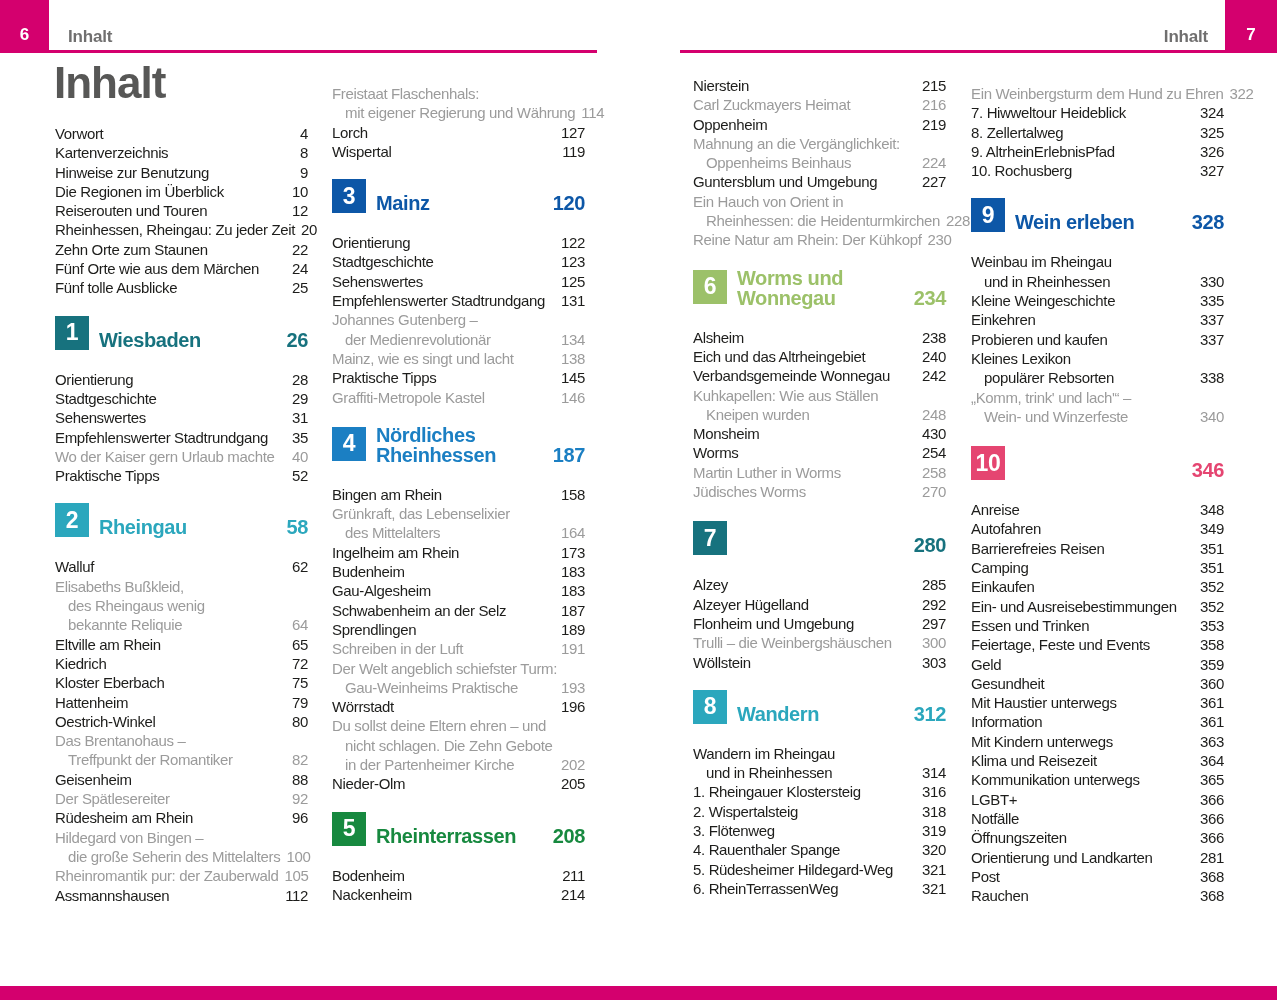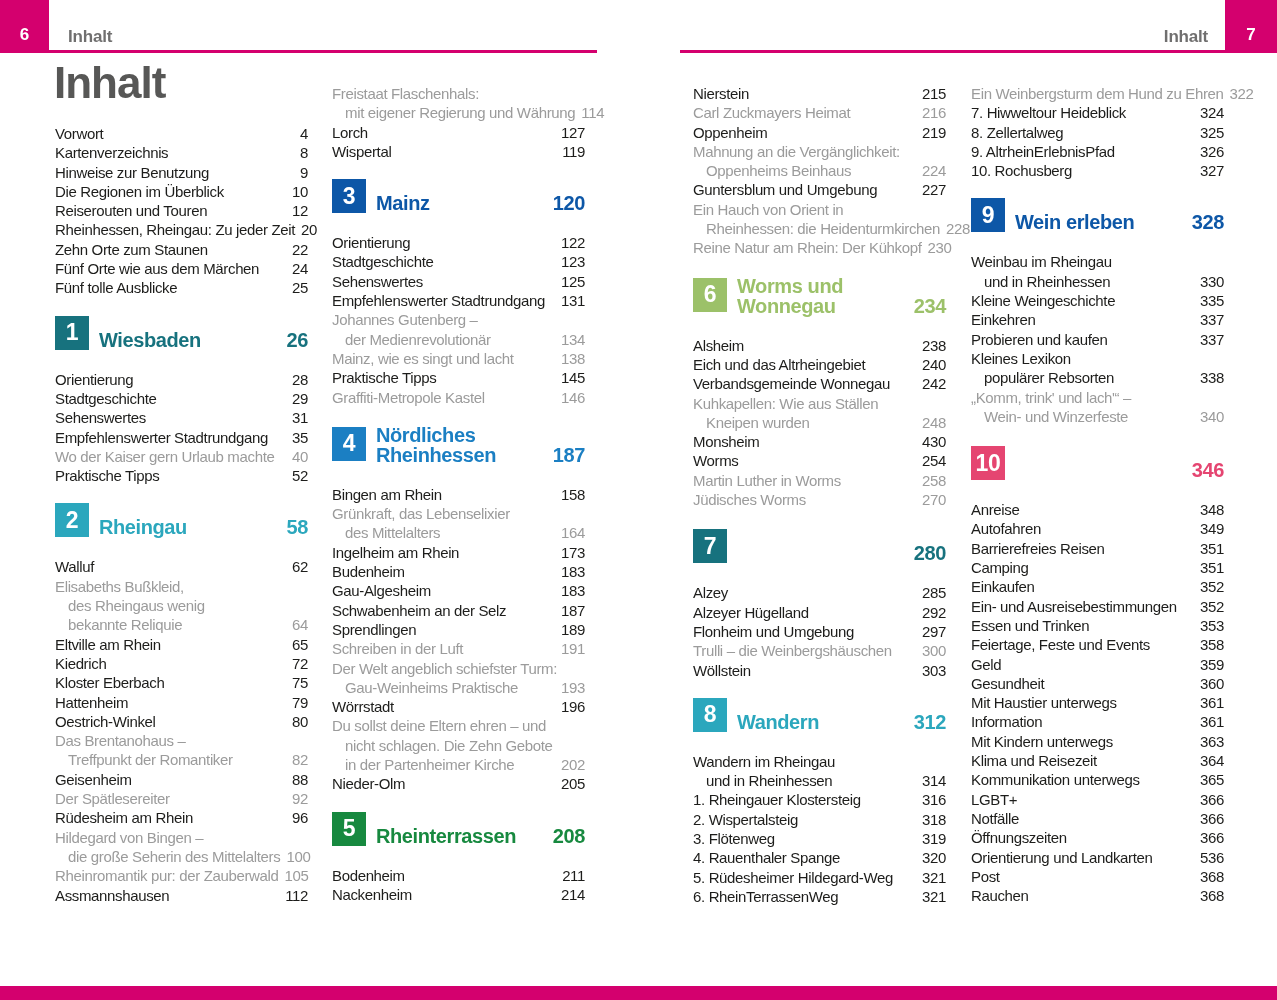--- a/index.html
+++ b/index.html
@@ -27,21 +27,21 @@
     position:absolute;left:54px;top:58px;font-size:44px;font-weight:bold;
     color:#575756;letter-spacing:-1px;
   }
   #bottom-bar{position:absolute;left:0;top:986px;width:1277px;height:14px;background:#d4006e}
 
   
   #columns{position:absolute;left:0;top:0;width:1277px;height:1000px}
   .toc-column{position:absolute;width:253px;font-size:15px;line-height:19.3px;letter-spacing:-0.35px}
   .toc-column:nth-child(1){left:55px;top:124px}
   .toc-column:nth-child(2){left:332px;top:84px}
-  .toc-column:nth-child(3){left:693px;top:84px}
+  .toc-column:nth-child(3){left:693px;top:76px}
   .toc-column:nth-child(4){left:971px;top:84px}
 
   .row{display:flex}
   .row .t{white-space:nowrap}
   .row .t.indent{padding-left:13px}
   .row .p{margin-left:auto;padding-left:6px}
   .row.italic{color:#9b9b9b}
 
   .chapter{display:flex;align-items:flex-end;margin:18px 0 20px}
   .badge{
@@ -649,21 +649,21 @@
       <div class="row">
         <span class="t">Notfälle</span>
         <span class="p">366</span>
       </div>
       <div class="row">
         <span class="t">Öffnungszeiten</span>
         <span class="p">366</span>
       </div>
       <div class="row">
         <span class="t">Orientierung und Landkarten</span>
-        <span class="p">536</span>
+        <span class="p">281</span>
       </div>
       <div class="row">
         <span class="t">Post</span>
         <span class="p">368</span>
       </div>
       <div class="row">
         <span class="t">Rauchen</span>
         <span class="p">368</span>
       </div>
     </div>

